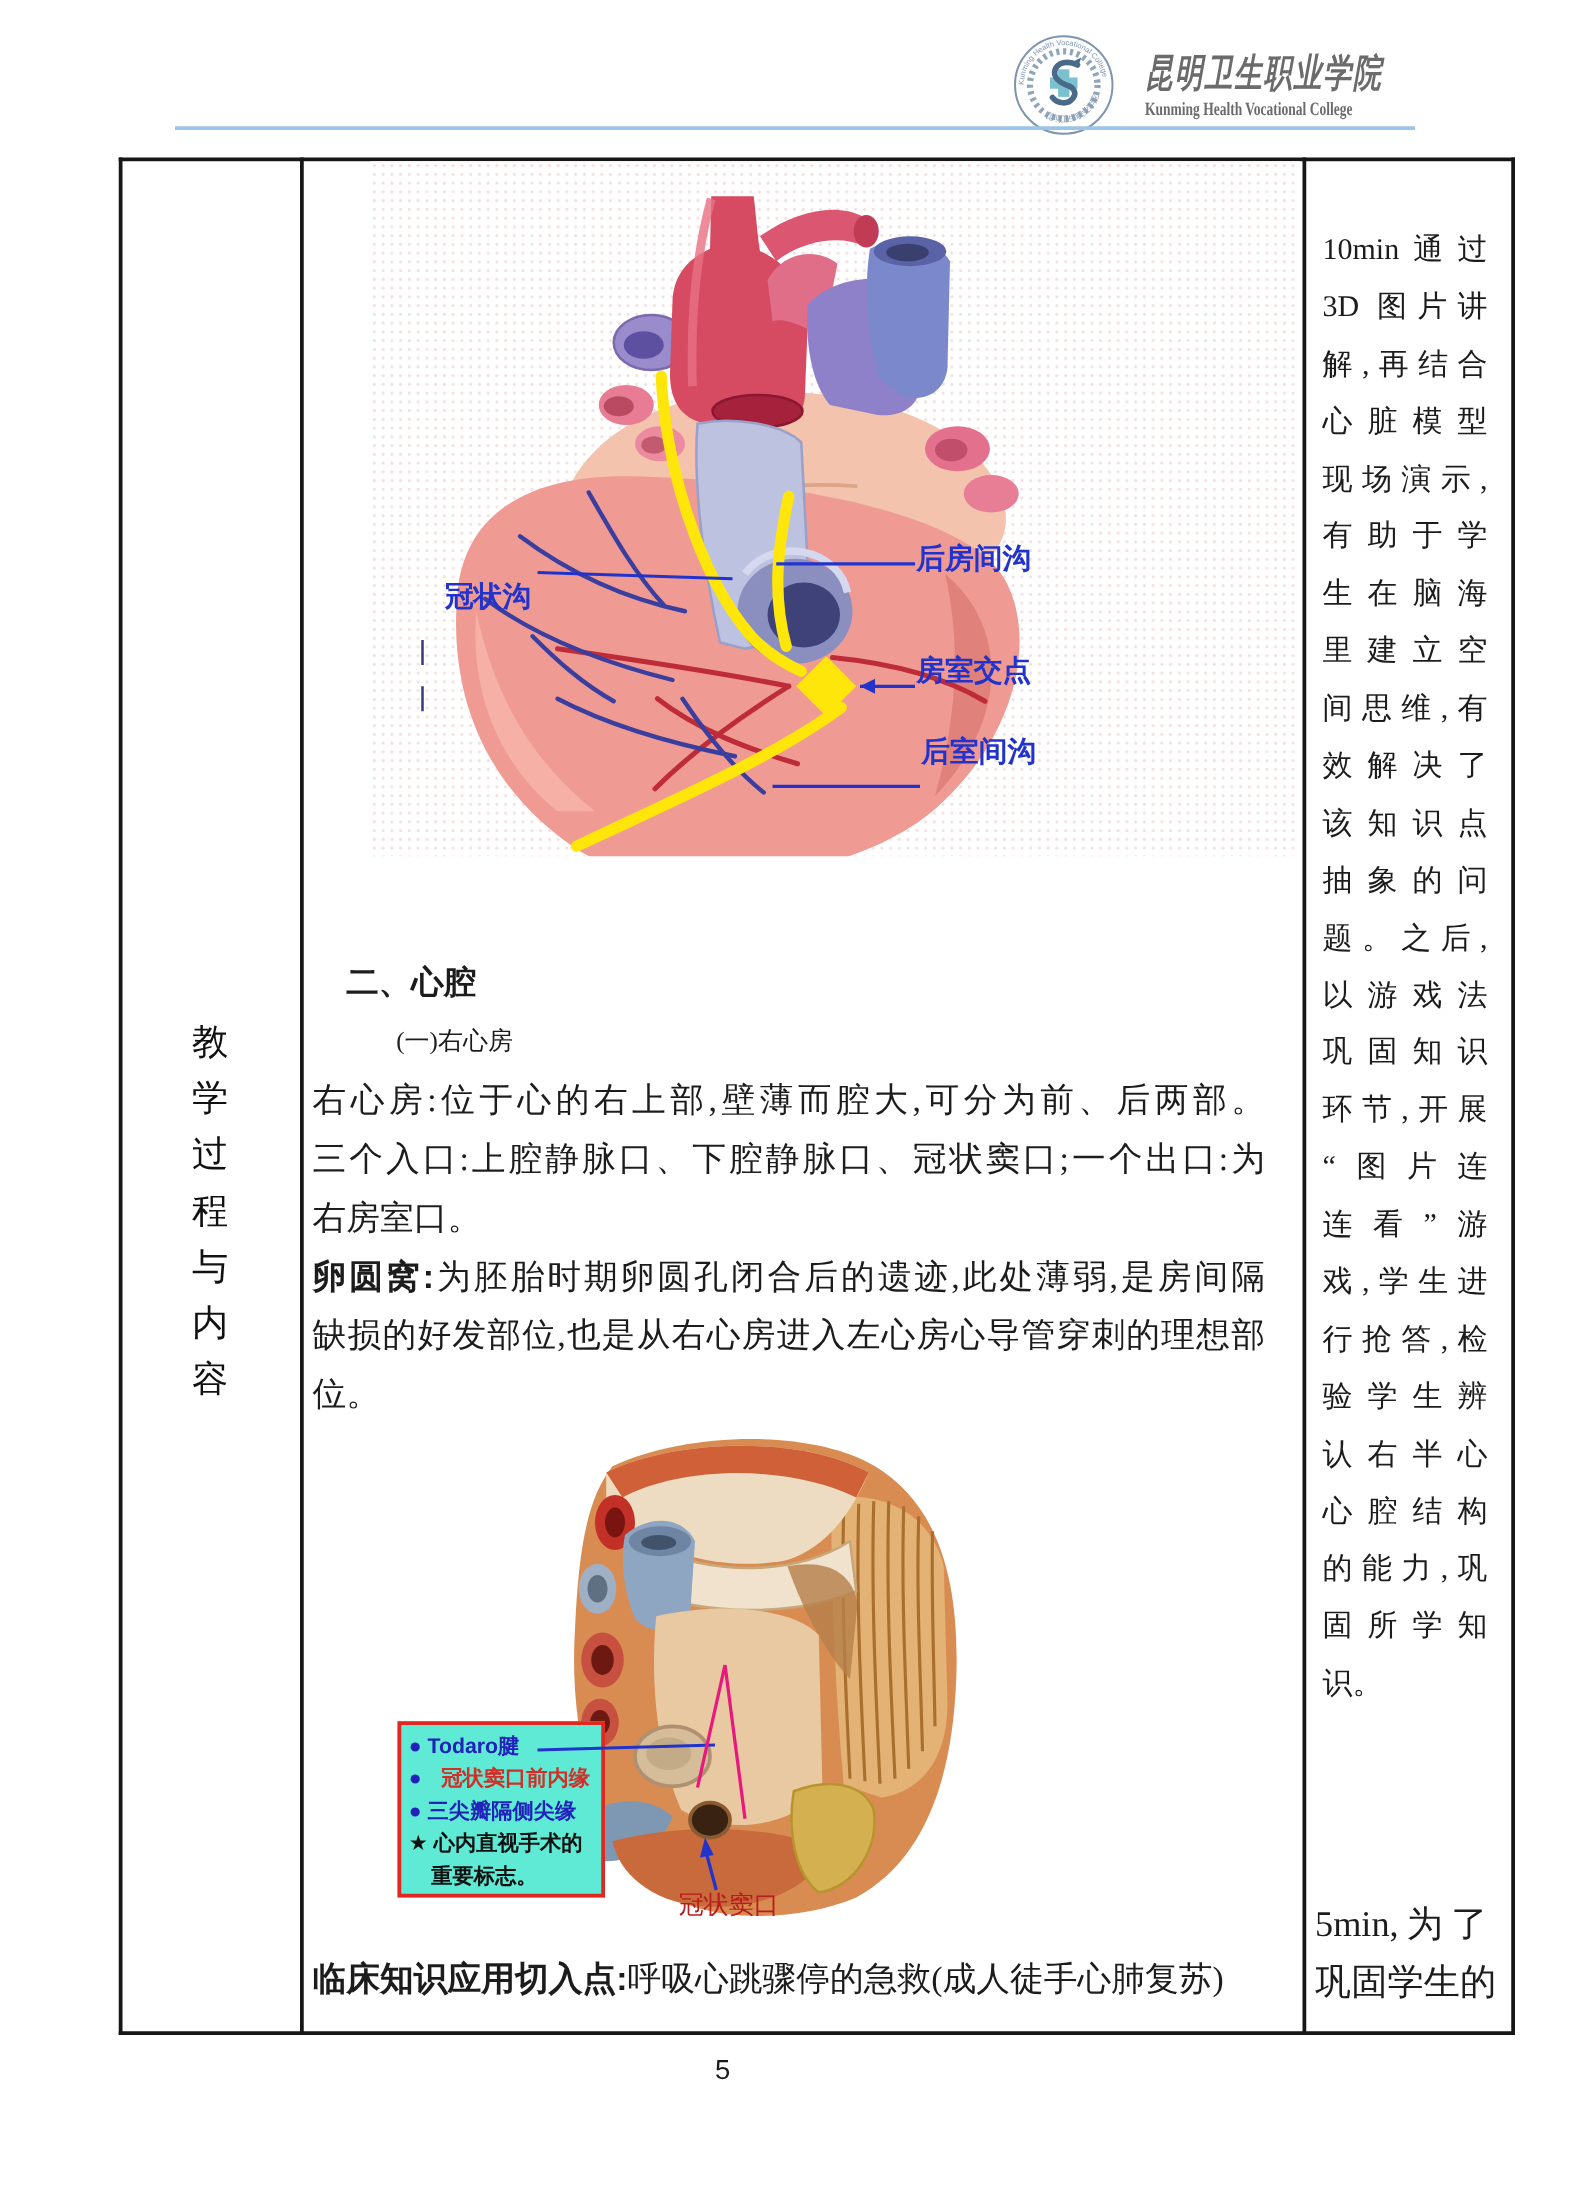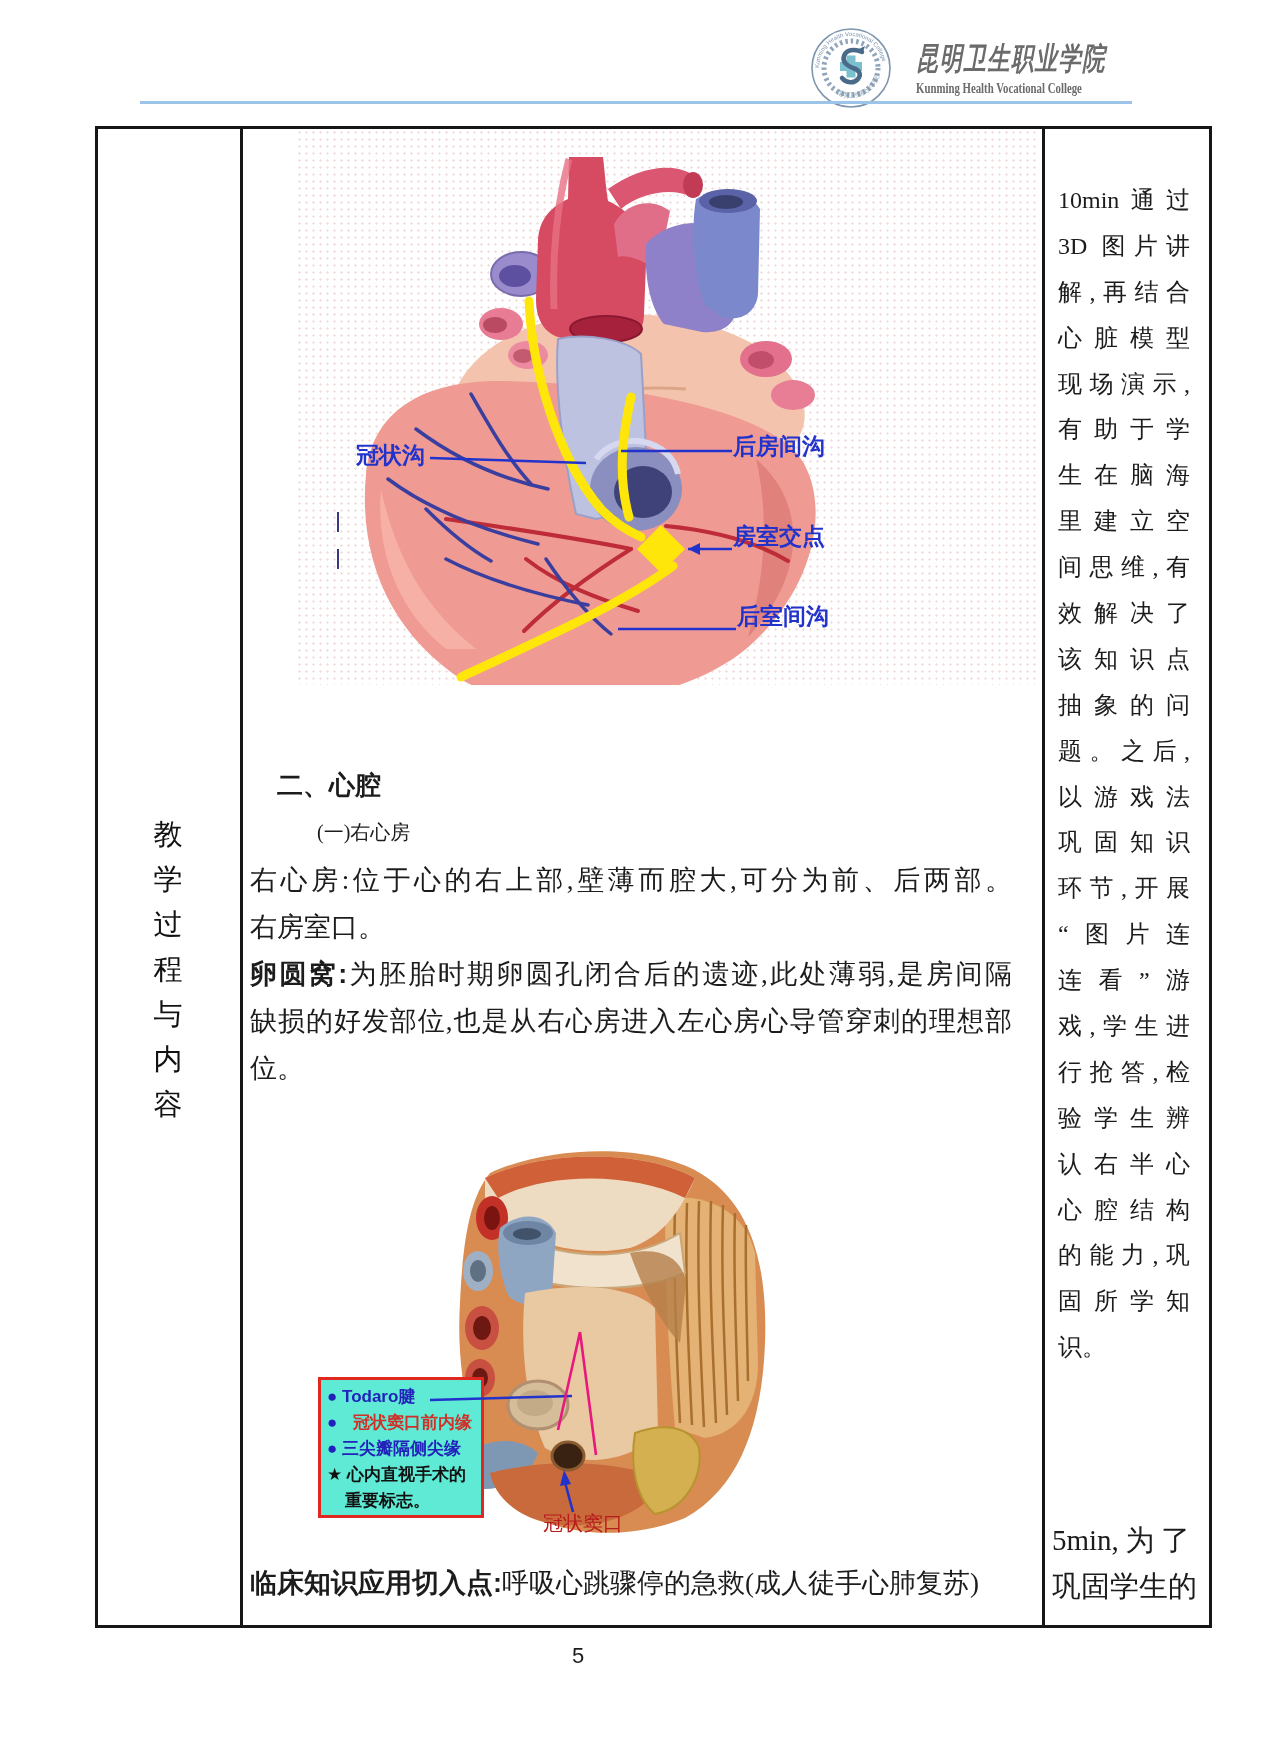--- a/index.html
+++ b/index.html
@@ -27,24 +27,24 @@
   
   #vtitle{left:96px;top:812px;width:144px;text-align:center;font-size:29px;line-height:45px;
           color:#111;}
 
   
   #slide1{left:296px;top:129px;width:744px;height:556px;background:#fff;
           background-image:radial-gradient(circle,rgba(214,150,150,.30) 1px,transparent 1.3px);
           background-size:7px 7px;}
   .fig-label{font-size:23px;font-weight:bold;color:#2233cc;white-space:nowrap;
              font-family:"Liberation Sans","DejaVu Sans",sans-serif;}
-  #lbl-guanzhuanggou{left:356px;top:440px;}
+  #lbl-guanzhuanggou{left:356px;top:462px;}
   #lbl-houfangjiangou{left:733px;top:431px;}
   #lbl-fangshijiaodian{left:733px;top:521px;text-align:right;}
-  #lbl-houshijiangou{left:737px;top:601px;}
+  #lbl-houshijiangou{left:737px;top:586px;}
   .dash{width:2px;height:20px;background:#3a3a7a;}
   #dash1{left:337px;top:512px;}
   #dash2{left:337px;top:549px;}
 
   
   .h1{left:277px;top:768px;font-size:26px;font-weight:bold;
       font-family:"Liberation Sans","DejaVu Sans",sans-serif;}
   .h2{left:305px;top:819px;font-size:20px;margin-left:12px;}
   #para{left:250px;top:857px;width:762px;font-size:27px;}
   .pline{height:47px;line-height:47px;text-align:justify;text-align-last:justify;white-space:nowrap;}
@@ -207,20 +207,21 @@
   <div class="abs fig-label" id="lbl-fangshijiaodian">房室交点</div>
   <div class="abs fig-label" id="lbl-houshijiangou">后室间沟</div>
   <div class="abs dash" id="dash1"></div>
   <div class="abs dash" id="dash2"></div>
 
   <div class="abs h1">二、心腔</div>
   <div class="abs h2">(一)右心房</div>
 
   <div class="abs" id="para">
     <div class="pline">右心房:位于心的右上部,壁薄而腔大,可分为前、后两部。</div>
+    <div class="pline">三个入口:上腔静脉口、下腔静脉口、冠状窦口;一个出口:为</div>
     <div class="pline leftend">右房室口。</div>
     <div class="pline"><span class="blead">卵圆窝:</span><span>为胚胎时期卵圆孔闭合后的遗迹,此处薄弱,是房间隔</span></div>
     <div class="pline">缺损的好发部位,也是从右心房进入左心房心导管穿刺的理想部</div>
     <div class="pline leftend">位。</div>
   </div>
 
   <svg class="abs" id="fig2" viewBox="0 0 340 395">
     <path d="M60,30 C120,2 220,0 270,30 C320,60 338,120 335,200 C332,280 310,345 255,375
              C200,398 120,395 85,360 C45,320 25,240 30,160 C33,95 40,55 60,30 Z" fill="#d98c52"></path>
     <path d="M235,55 C280,50 315,70 325,110 L328,220 C328,260 310,290 275,295

